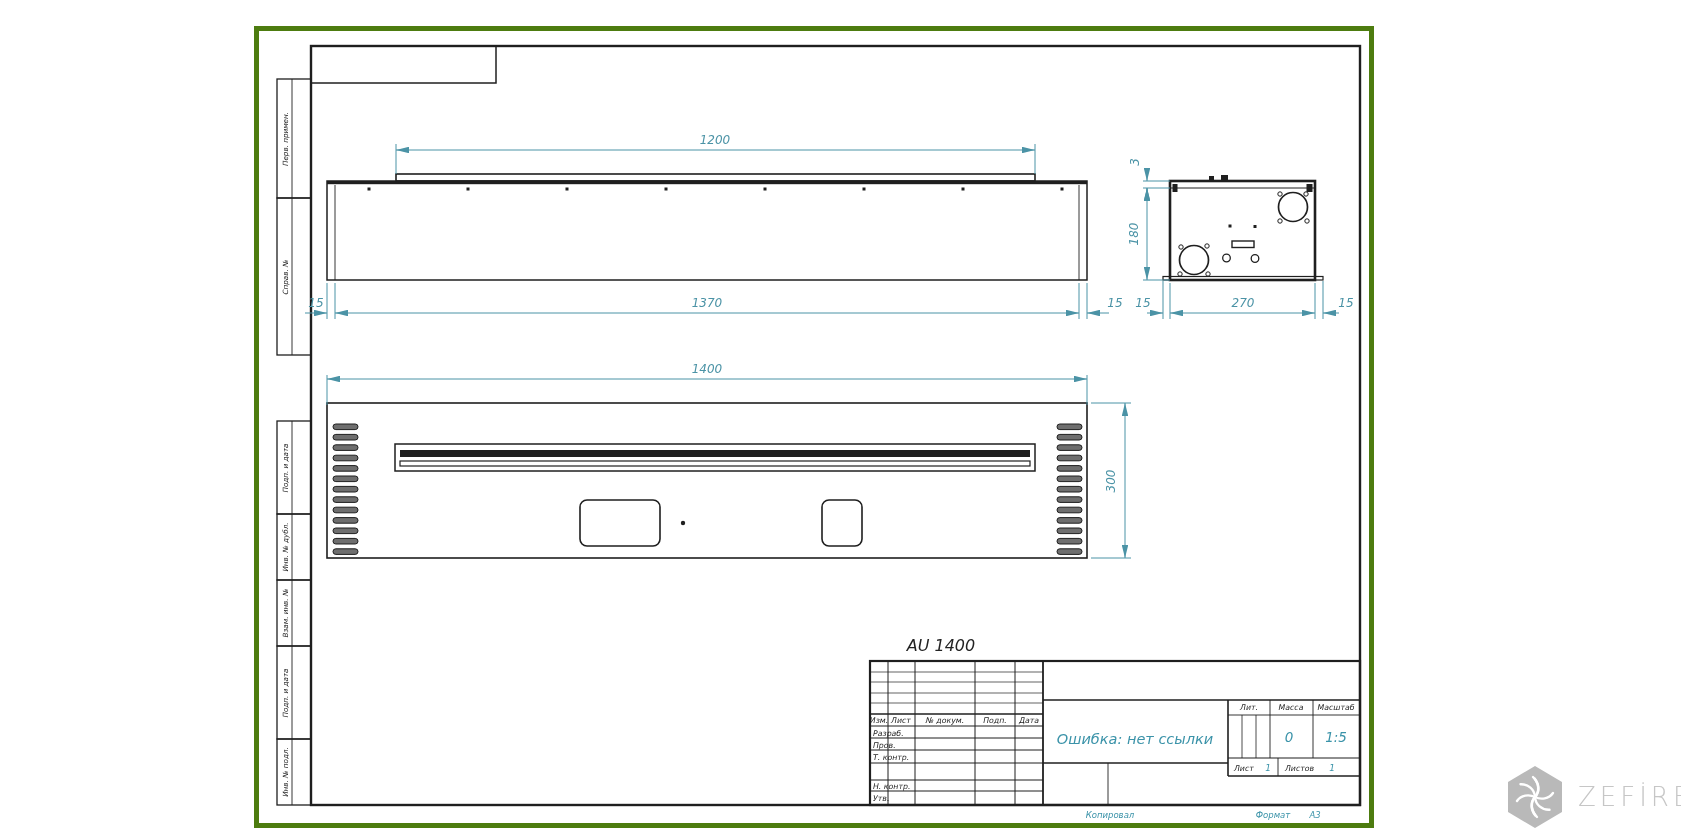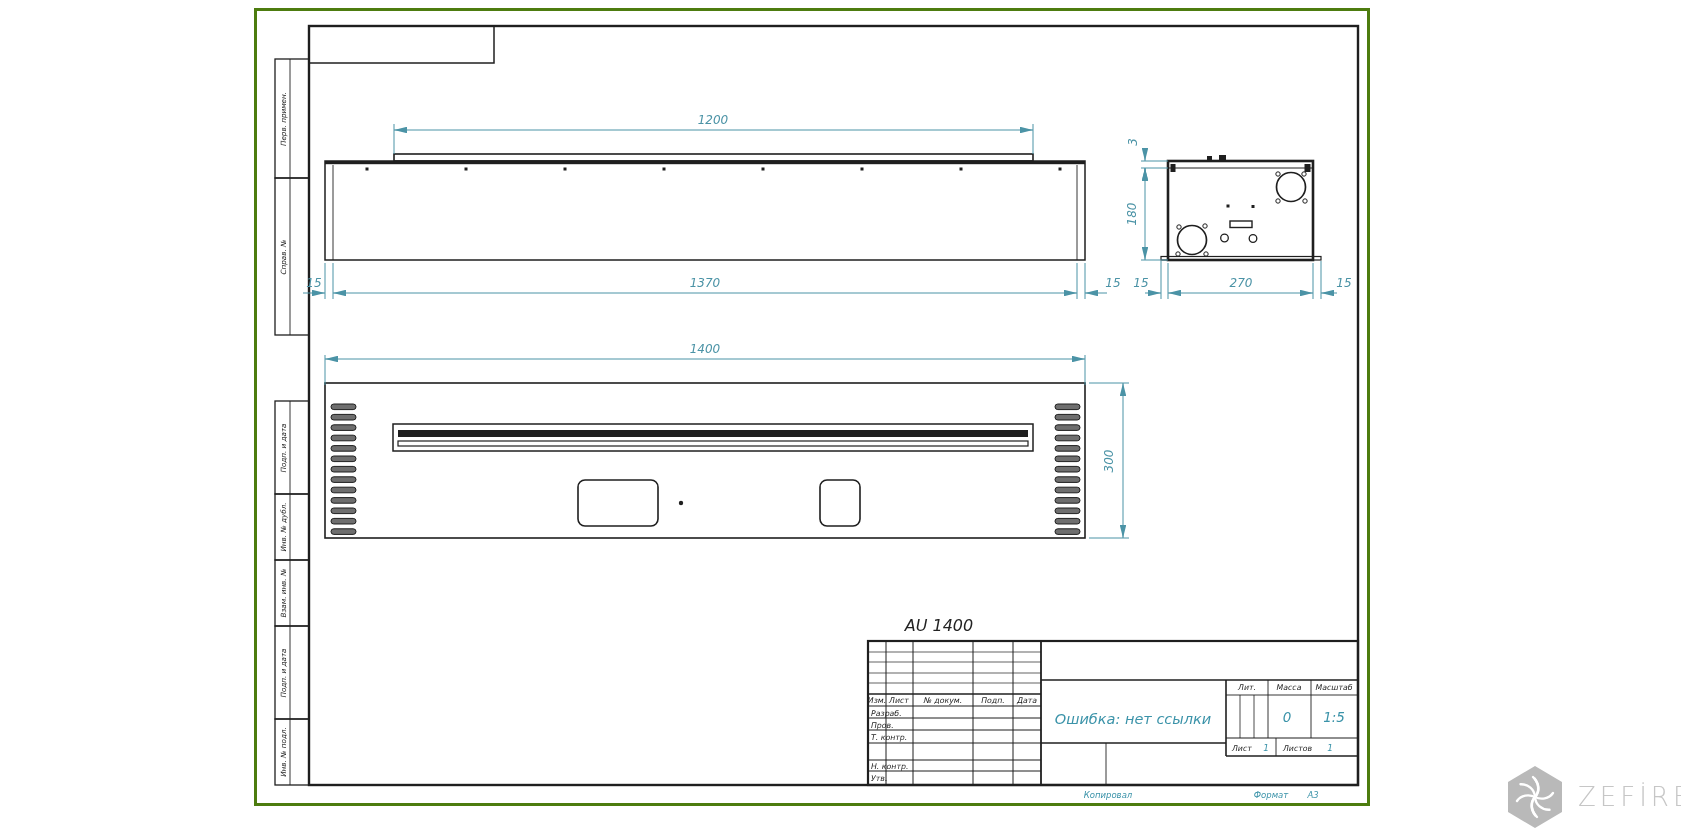--- a/index.html
+++ b/index.html
@@ -1,19 +1,19 @@
 <!DOCTYPE html>
 <html style="--line: #1f1f1f; --dim: #4b93a6; --teal: #3b93a9; --wm: #c6c6c6;"><head>
 <meta charset="utf-8">
 <style>
   html,body{margin:0;padding:0;background:#fff;}
   .canvas{position:relative;width:1681px;height:831px;background:#fff;overflow:hidden;
           font-family:"DejaVu Sans",sans-serif;}
-  .sheet{position:absolute;left:254px;top:8px;width:1110px;height:792px;background:#fff;
-         border:3px solid #4d7c0f;box-sizing:content-box;}
+  .sheet{position:absolute;left:254px;top:26px;width:1110px;height:792px;background:#fff;
+         border:5px solid #4d7c0f;box-sizing:content-box;}
   .sheet svg{display:block}
 
   
   .ln{fill:none;stroke:var(--line,#1f1f1f);stroke-width:1.3px;}
   .fillb{fill:var(--line,#1f1f1f);stroke:none;}
   .dim{fill:none;stroke:var(--dim,#4b93a6);stroke-width:1px;}
 
   
   text{user-select:none}
   .dimtxt{font:italic 12px "DejaVu Sans",sans-serif;fill:var(--dim,#4b93a6);text-anchor:middle;}

